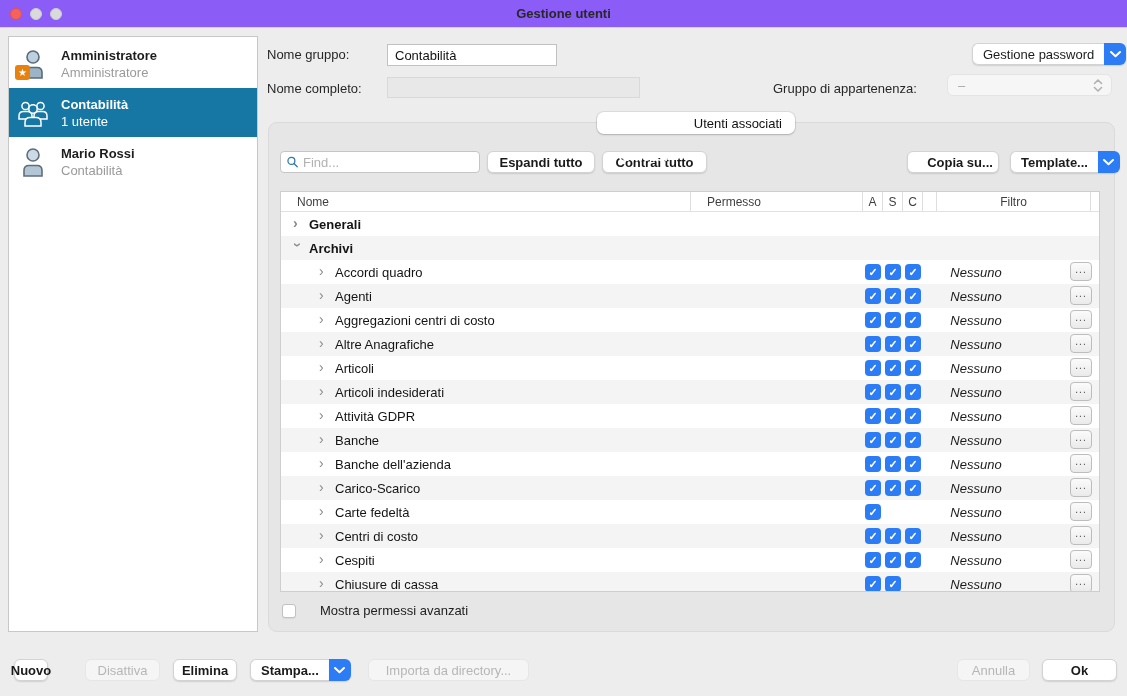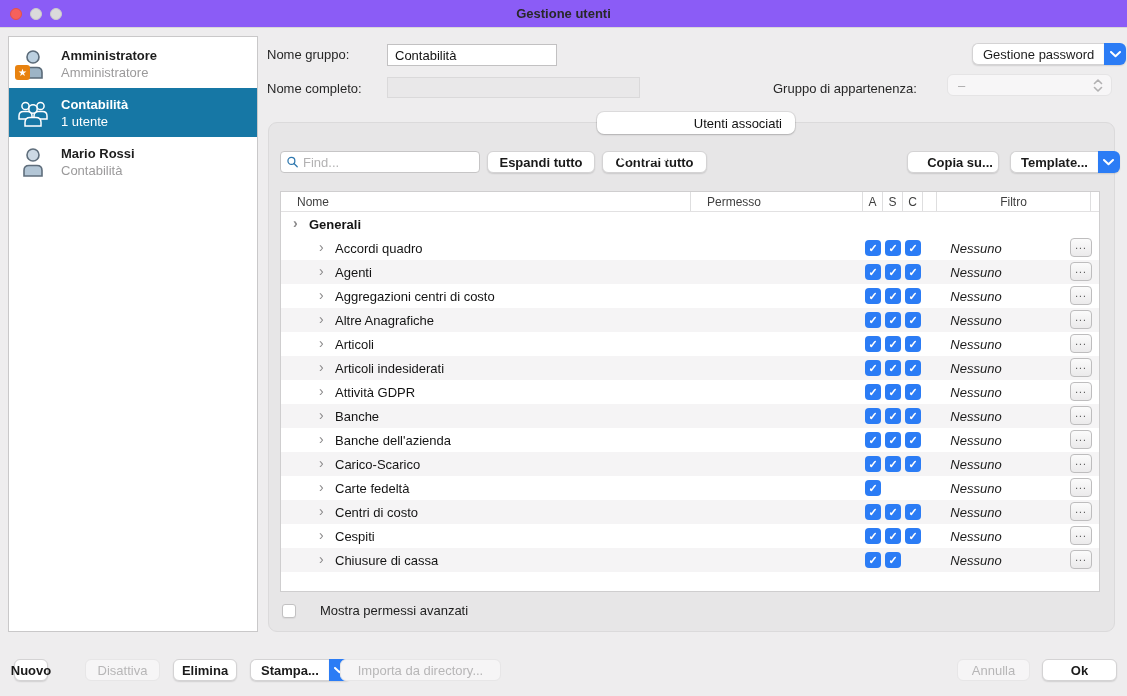--- a/index.html
+++ b/index.html
@@ -252,20 +252,36 @@
     <div class="cb-cell cb-s"></div>
     <div class="cb-cell cb-c"></div>
     <div class="gap-cell"></div>
     <div class="filter-cell">
       <span class="filter-text"></span>
     </div>
     <div class="end-cell"></div>
 
   </div>
 
+  <div class="trow lvl1 alt expanded">
+    <div class="cell-nome">
+      <span class="chev">›</span>
+      <span class="row-label">Archivi</span>
+    </div>
+    <div class="cell-permesso"></div>
+    <div class="cb-cell cb-a"></div>
+    <div class="cb-cell cb-s"></div>
+    <div class="cb-cell cb-c"></div>
+    <div class="gap-cell"></div>
+    <div class="filter-cell">
+      <span class="filter-text"></span>
+    </div>
+    <div class="end-cell"></div>
+
+  </div>
 
   <div class="trow lvl2">
     <div class="cell-nome">
       <span class="chev">›</span>
       <span class="row-label">Accordi quadro</span>
     </div>
     <div class="cell-permesso"></div>
     <div class="cb-cell cb-a">
           <div class="cb"></div>
         </div>
@@ -589,15 +605,15 @@
 
 <div class="split" style="left:250px; top:659px;">
   <div class="btn-main">Stampa...</div>
   <div class="btn-chev">
     <svg width="11" height="7" viewBox="0 0 11 7">
         <polyline points="1,1 5.5,5.3 10,1" stroke="#fff" stroke-width="2" fill="none" stroke-linecap="round" stroke-linejoin="round"></polyline>
       </svg>
   </div>
 </div>
 
-<div class="btn disabled" style="left:340px; top:659px; width:161px;">Importa da directory...</div>
+<div class="btn disabled" style="left:368px; top:659px; width:161px;">Importa da directory...</div>
 <div class="btn disabled" style="left:957px; top:659px; width:73px;">Annulla</div>
 <div class="btn" style="left:1042px; top:659px; width:75px;">Ok</div>
 
 </body></html>

